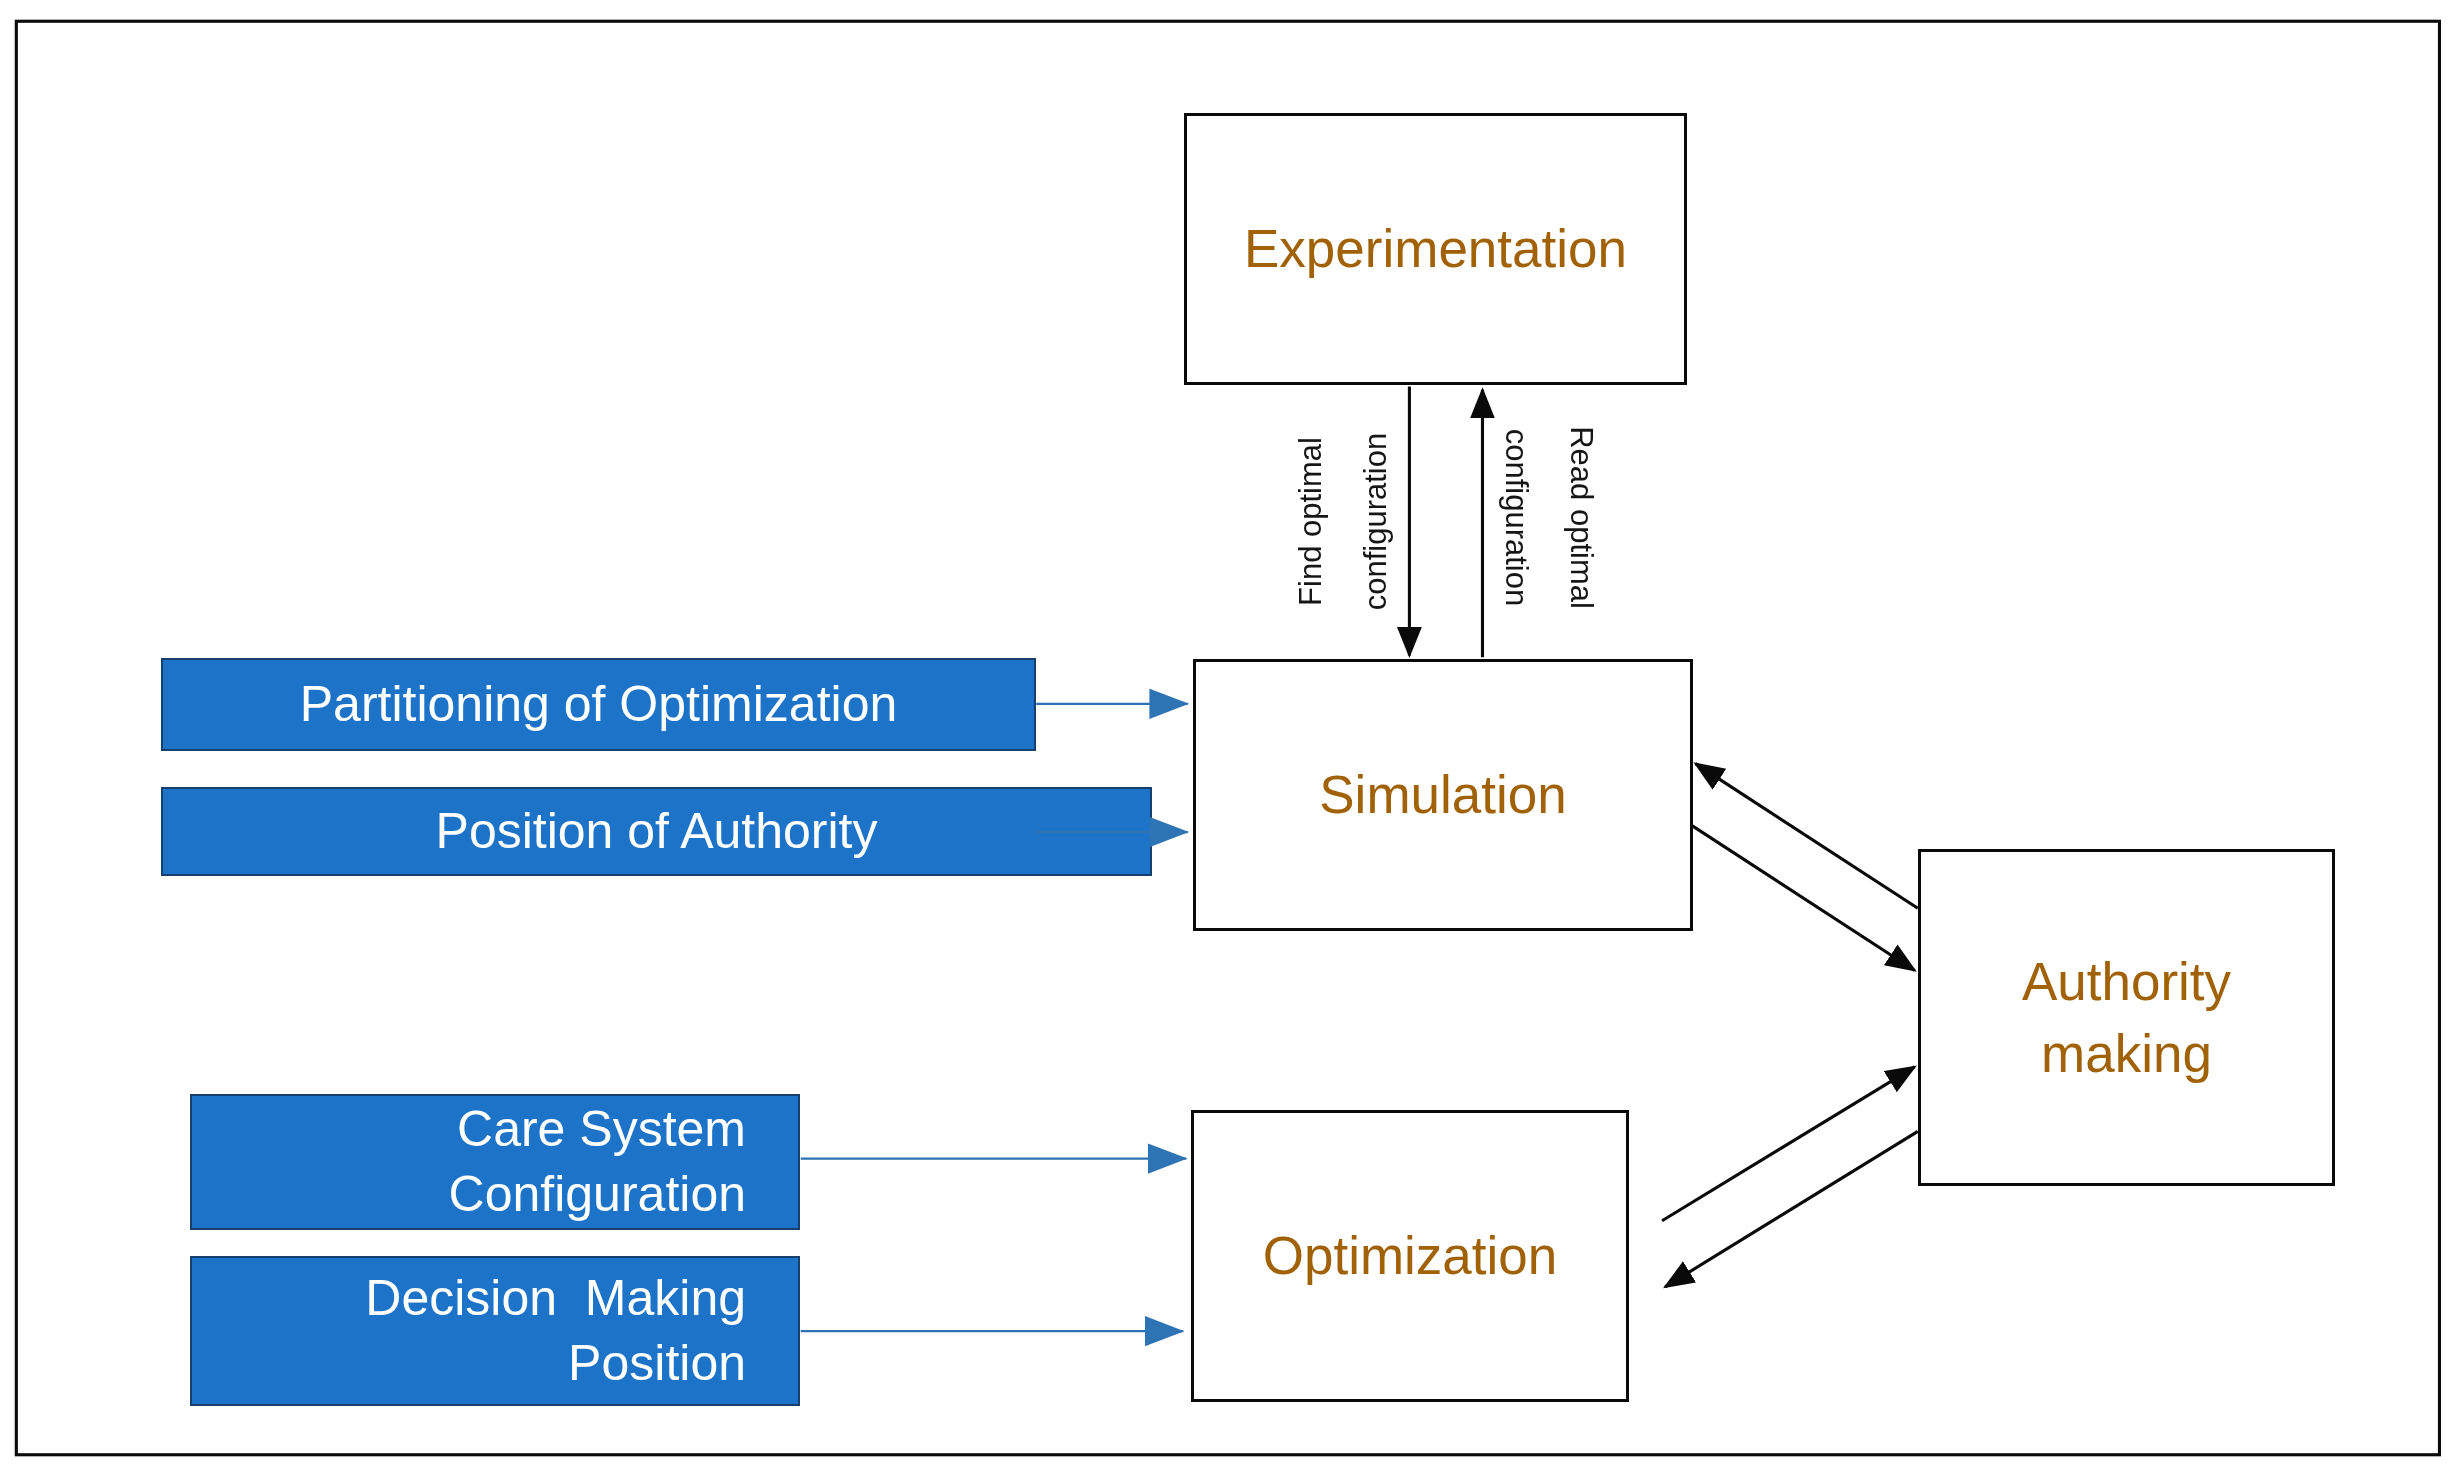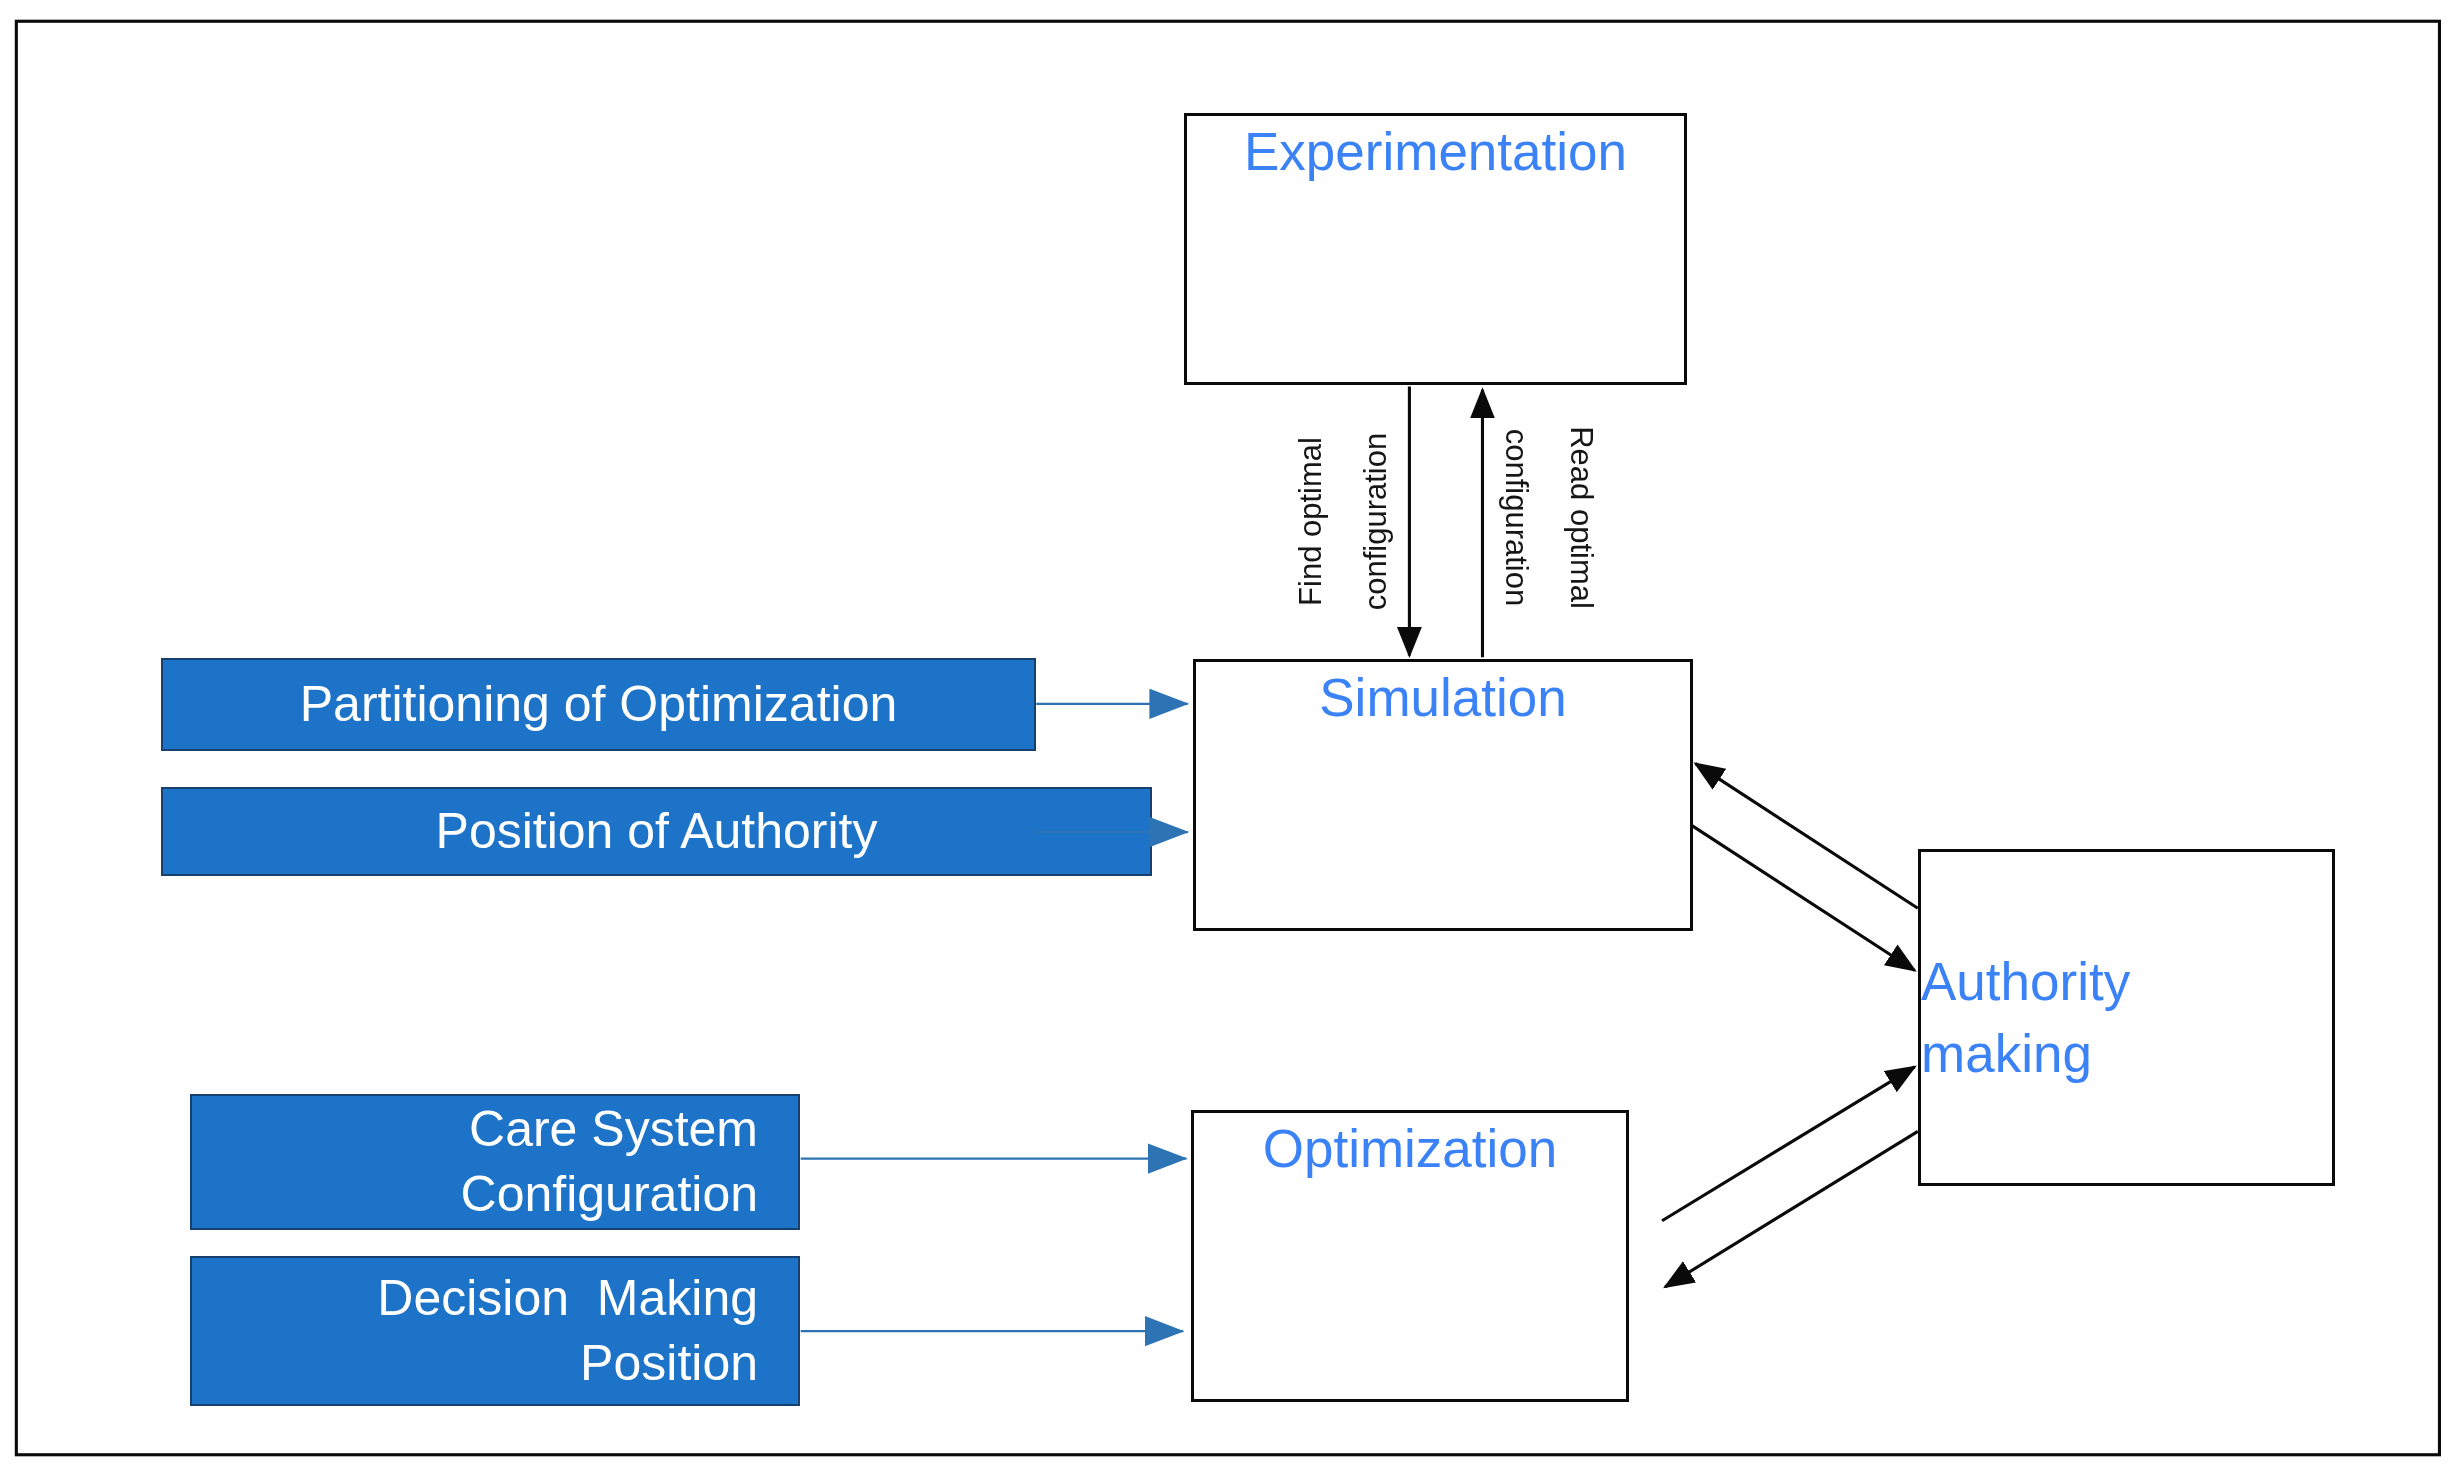--- a/index.html
+++ b/index.html
@@ -10,45 +10,45 @@
     background: #ffffff;
     font-family: "Liberation Sans", sans-serif;
     overflow: hidden;
   }
   .process-box {
     position: absolute;
     box-sizing: border-box;
     background: #ffffff;
     border: 3.1px solid #0a0a0a;
     display: flex;
-    align-items: flex-start;
+    align-items: center;
     justify-content: center;
     text-align: center;
-    color: #3b82f6;
+    color: #a16207;
     font-size: 53px;
     line-height: 72px;
     z-index: 2;
   }
   .input-box {
     position: absolute;
     box-sizing: border-box;
     background: #1c73c8;
     border: 2.3px solid #17406d;
     display: flex;
     flex-direction: column;
     align-items: stretch;
     justify-content: center;
     color: #ffffff;
     font-size: 50px;
     line-height: 65px;
     z-index: 2;
   }
   .input-box .ln { white-space: pre; }
   .input-center .ln { text-align: center; }
-  .input-right .ln { text-align: right; padding-right: 40px; }
+  .input-right .ln { text-align: right; padding-right: 52px; }
   .rot-label {
     position: absolute;
     width: 327px;
     height: 131px;
     display: flex;
     flex-direction: column;
     justify-content: center;
     text-align: center;
     color: #161616;
     font-size: 31px;

